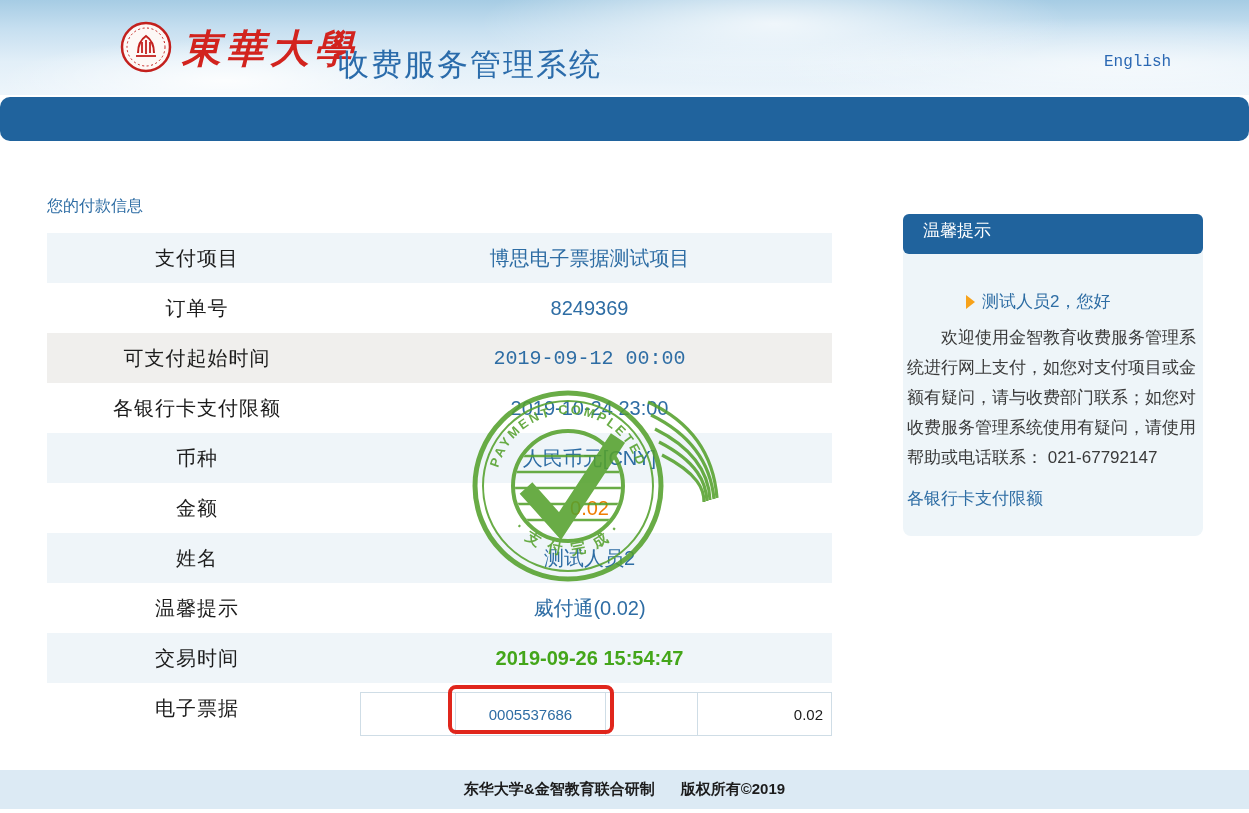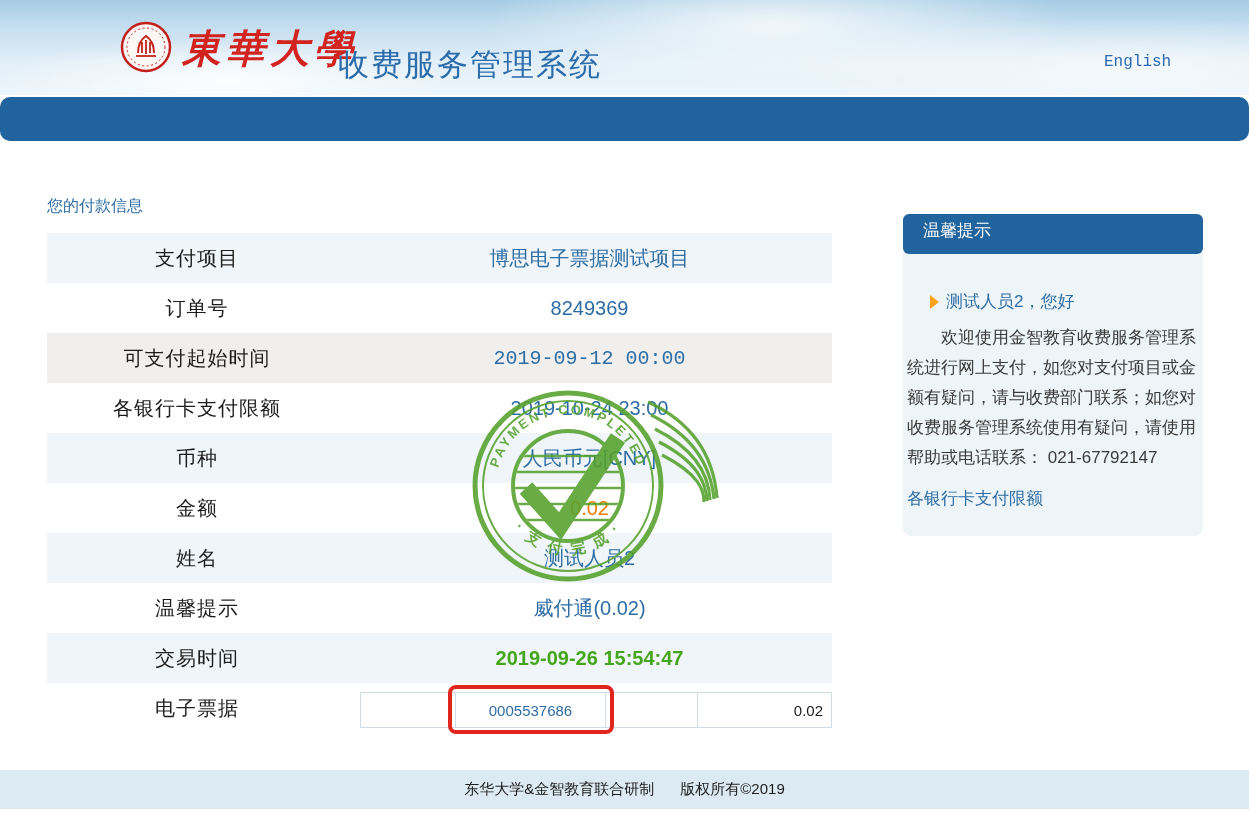--- a/index.html
+++ b/index.html
@@ -49,21 +49,21 @@
   .row { position: relative; height: 50px; display: flex; align-items: center; }
   .row.alt  { background: #eff5f9; }
   .row.gray { background: #f0efed; font-family: Liberation Mono, monospace; }
   .row-label { width: 300px; text-align: center; font-size: 20px; color: #1c1c1c; letter-spacing: 1px; }
   .row-value { flex: 1; text-align: center; font-size: 20px; color: #2e6da4; }
   .row-value.orange { color: #ef7d00; }
   .row-value.green  { color: #44a61a; font-weight: bold; }
 
   
   .receipt-table {
-    position: absolute; left: 313px; top: 9px; width: 472px; height: 36px;
+    position: absolute; left: 313px; top: 9px; width: 472px; height: 44px;
     display: flex; background: #fff; border: 1px solid #cfdde6; font-size: 15px;
   }
   .receipt-cell { border-left: 1px solid #cfdde6; height: 100%; display: flex; align-items: center; }
   .receipt-cell:first-child { border-left: none; }
   .rc-1 { width: 94px; }
   .rc-2 { width: 150px; justify-content: center; color: #2e6da4; cursor: pointer; }
   .rc-3 { width: 92px; }
   .rc-4 { width: 134px; justify-content: flex-end; padding-right: 8px; color: #1c1c1c; }
   .red-box {
     position: absolute; left: 401px; top: 2px; width: 166px; height: 49px;
@@ -77,40 +77,40 @@
   .sidebar {
     position: absolute; left: 903px; top: 214px; width: 300px; min-height: 320px;
     background: #eef5f9; border-radius: 8px; padding-bottom: 26px;
   }
   .sidebar-header {
     height: 40px; background: #20639d; border-radius: 6px;
     color: #fff; font-size: 17px; line-height: 34px; padding-left: 20px;
   }
   .greeting {
     margin-top: 36px; padding-left: 27px; color: #2e6da4; font-size: 17px;
-    display: flex; align-items: center; gap: 7px;
+    display: flex; align-items: center; gap: 7px; margin-left: 36px;
   }
   .arrow-icon {
     width: 0; height: 0; flex: 0 0 auto;
     border-left: 9px solid #f7a21a; border-top: 7px solid transparent; border-bottom: 7px solid transparent;
   }
   .sidebar-message {
     margin: 10px 4px 0 4px; font-size: 17px; line-height: 30px; color: #3a3a3a;
     text-indent: 2em; word-break: break-all;
   }
   .sidebar-link {
     display: inline-block; margin: 14px 0 0 4px; color: #2e6da4; font-size: 17px;
     text-decoration: none; cursor: pointer; text-align: right;
   }
 
   
   .footer {
     position: absolute; left: 0; top: 770px; width: 1249px; height: 39px;
     background: #dceaf4; display: flex; align-items: center; justify-content: center;
-    gap: 26px; font-size: 15px; color: #1c1c1c;
+    gap: 26px; font-size: 15px; color: #1c1c1c; font-weight: bold;
   }
 </style>
 </head>
 <body>
 
 <div class="page">
 
   <div class="header">
     <svg class="seal" width="52" height="52" viewBox="0 0 52 52">
       <circle cx="26" cy="26" r="24" fill="#fdf8f6" stroke="#c3201d" stroke-width="2.5"></circle>

